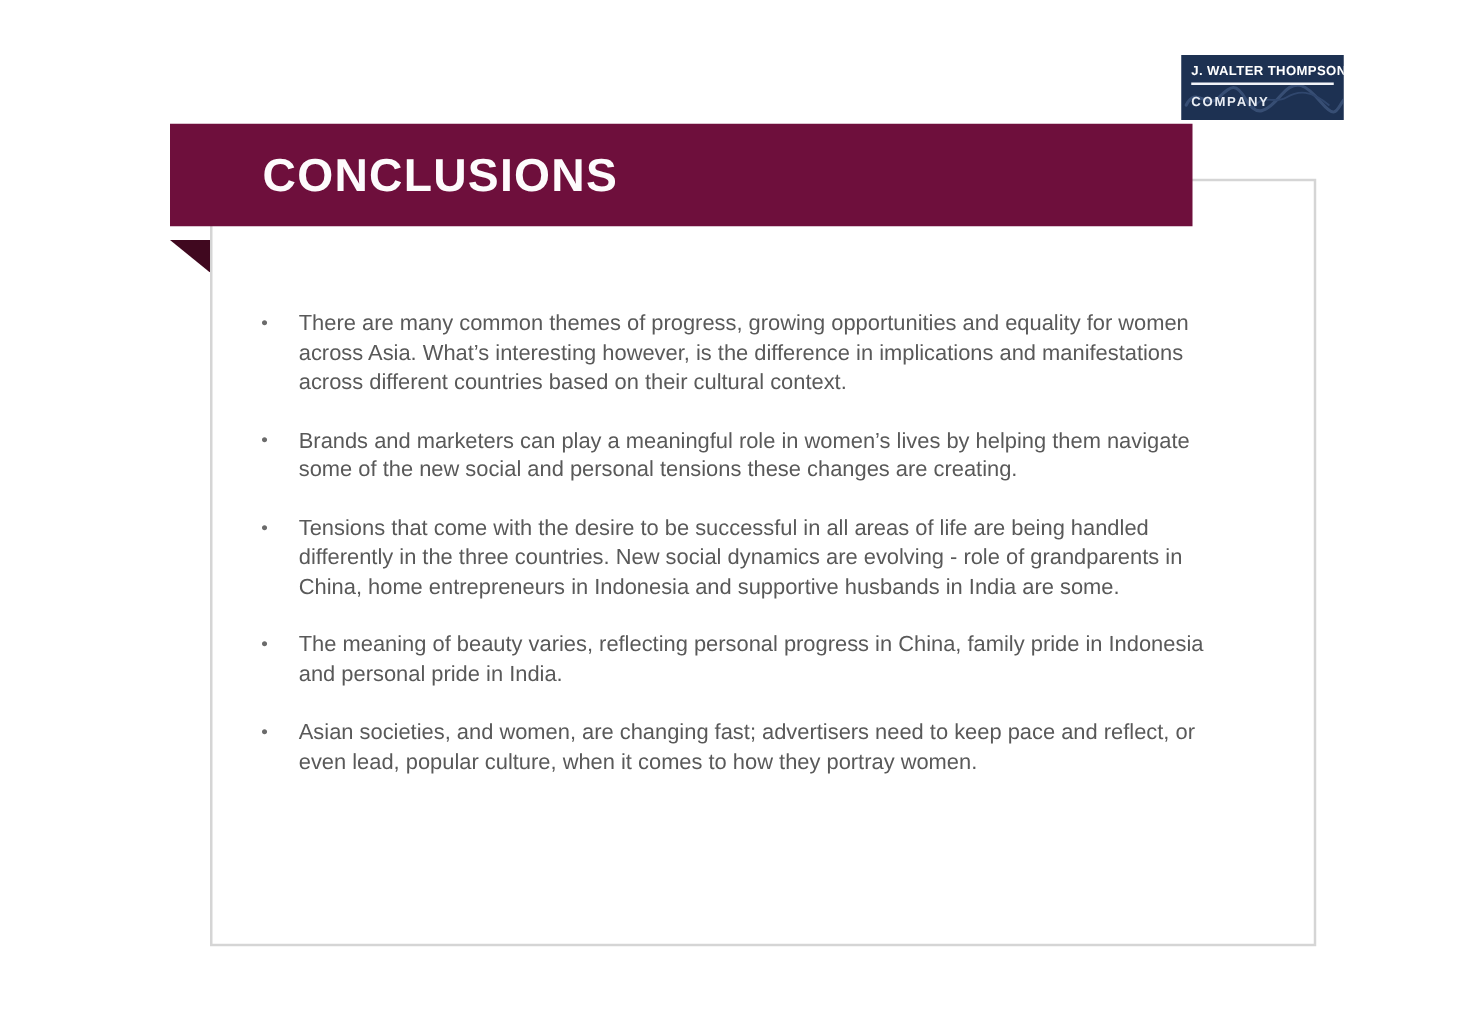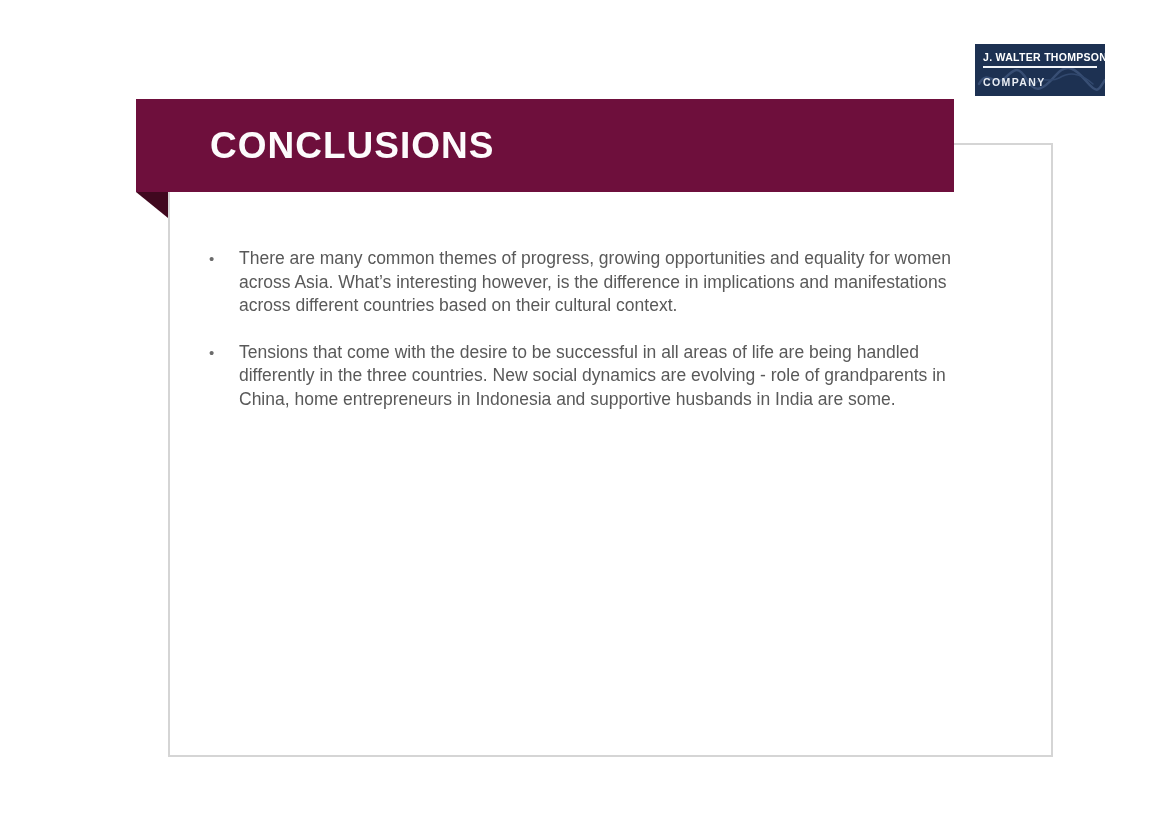--- a/index.html
+++ b/index.html
@@ -28,21 +28,21 @@
     box-sizing: border-box;
     z-index: 1;
   }
 
   
   .banner {
     position: absolute;
     left: 136px;
     top: 99px;
     width: 818px;
-    height: 93px;
+    height: 82px;
     background: #6e0f3c;
     z-index: 3;
     display: flex;
     align-items: center;
   }
   .slide-title {
     margin: 0 0 0 74px;
     color: #fdfbfc;
     font-size: 37px;
     font-weight: bold;
@@ -86,21 +86,21 @@
     position: absolute;
     left: 1px;
     top: 0;
     font-size: 15px;
     color: #6b6b6b;
   }
 
   
   .logo-box {
     position: absolute;
-    left: 975px;
+    left: 945px;
     top: 44px;
     width: 130px;
     height: 52px;
     background: #1d3152;
     box-sizing: border-box;
     padding: 7px 8px 0 8px;
     overflow: hidden;
     z-index: 5;
   }
   .logo-line1 {
@@ -147,21 +147,24 @@
 
   <div class="content-box"></div>
 
   <div class="banner">
     <h1 class="slide-title">CONCLUSIONS</h1>
   </div>
   <div class="banner-fold"></div>
 
   <ul class="bullets">
     <li><span>There are many common themes of progress, growing opportunities and equality for women across Asia. What’s interesting however, is the difference in implications and manifestations across different countries based on their cultural context.</span></li>
+    <li><span>Brands and marketers can play a meaningful role in women’s lives by helping them navigate some of the new social and personal tensions these changes are creating.</span></li>
     <li><span>Tensions that come with the desire to be successful in all areas of life are being handled differently in the three countries. New social dynamics are evolving - role of grandparents in China, home entrepreneurs in Indonesia and supportive husbands in India are some.</span></li>
+    <li><span>The meaning of beauty varies, reflecting personal progress in China, family pride in Indonesia and personal pride in India.</span></li>
+    <li><span>Asian societies, and women, are changing fast; advertisers need to keep pace and reflect, or even lead, popular culture, when it comes to how they portray women.</span></li>
   </ul>
 
   <div class="logo-box">
     <svg class="logo-watermark" viewBox="0 0 130 52" xmlns="http://www.w3.org/2000/svg">
       <path d="M4 40 C 12 24, 20 44, 30 34 S 44 22, 52 36 S 68 46, 80 32 S 100 24, 112 38 S 124 44, 130 36" fill="none" stroke="#5a739e" stroke-width="2.5" stroke-linecap="round"></path>
       <path d="M58 42 C 66 30, 74 40, 84 34 S 104 28, 118 40" fill="none" stroke="#4a6490" stroke-width="1.5" stroke-linecap="round"></path>
     </svg>
     <div class="logo-line1">J. WALTER THOMPSON</div>
     <div class="logo-rule"></div>
     <span class="logo-line2">COMPANY</span>

